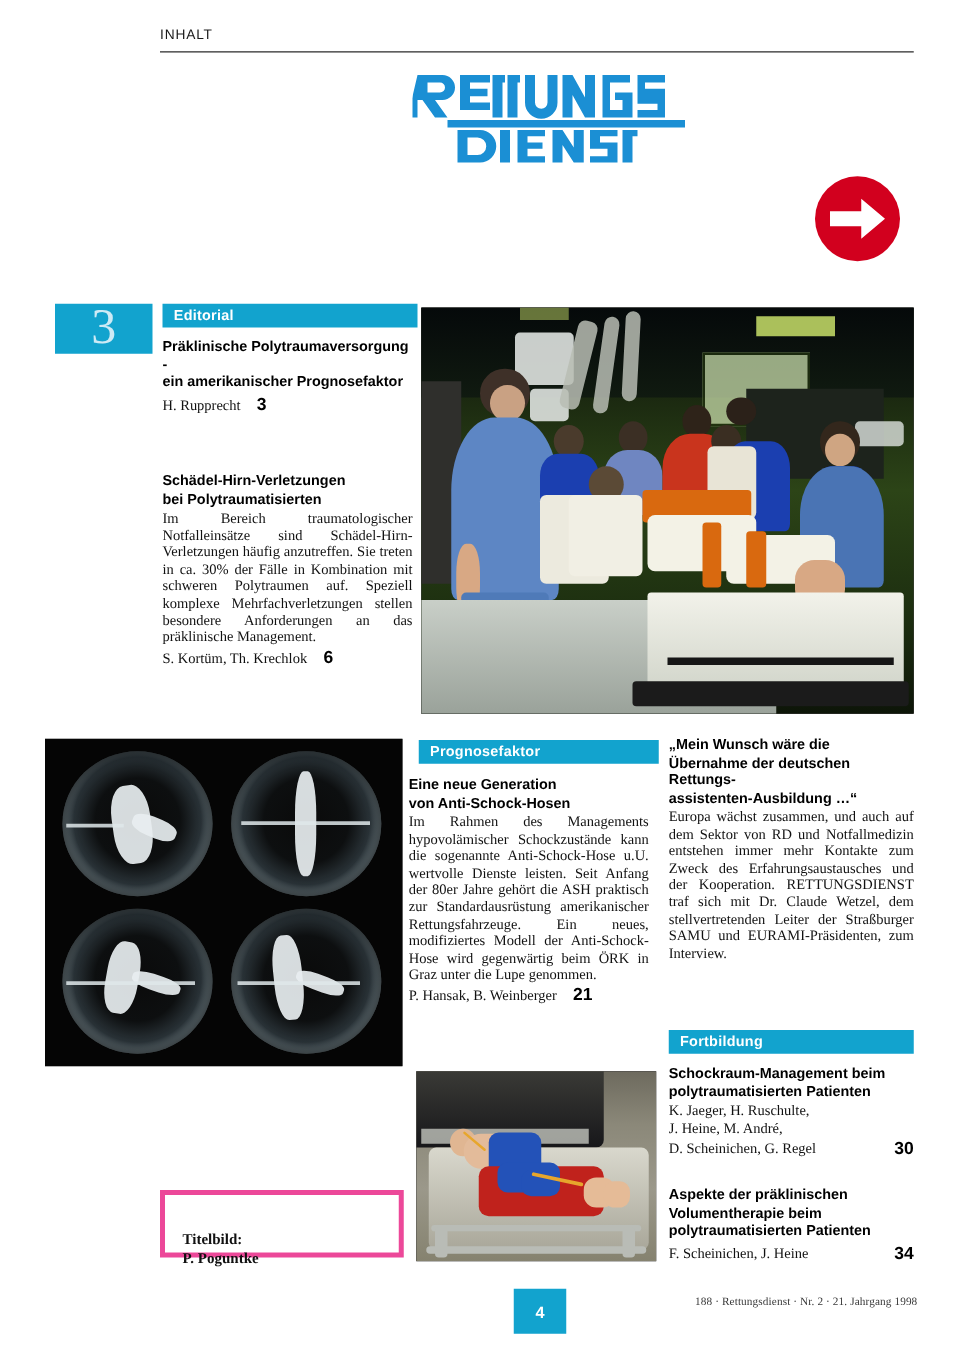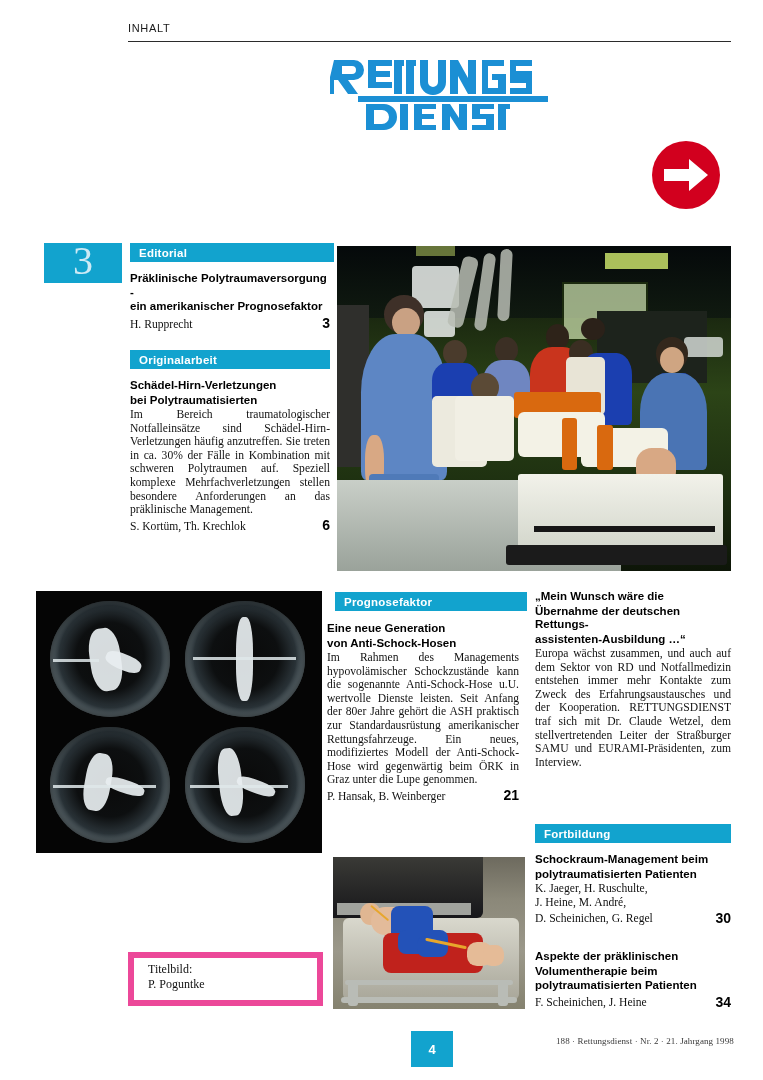--- a/index.html
+++ b/index.html
@@ -61,22 +61,23 @@
     font-weight:bold;font-size:11.5px;line-height:13.5px;
     color:#000;margin:0 0 1px 0;
   }
   .art-body{
     font-family:"Liberation Serif", serif;
     font-size:11.6px;line-height:13.6px;
     text-align:justify;color:#111;margin:0;
     hyphens:auto;
   }
   .art-author-row{
-    display:flex;align-items:baseline;justify-content:space-between;
+    display:flex;align-items:baseline;
     margin-top:0px;
+    gap:13px;
   }
   .art-author{
     font-family:"Liberation Serif", serif;
     font-size:11.6px;line-height:14px;color:#111;
   }
   .art-page{
     font-family:"Liberation Sans", sans-serif;
     font-weight:bold;font-size:14px;color:#000;
   }
 
@@ -149,22 +150,23 @@
   .ash-red{position:absolute;background:#c0221c;border-radius:8px;}
   .ash-blue{position:absolute;background:#2352b8;border-radius:8px;}
   .ash-torso{position:absolute;background:#e3bb9a;border-radius:18px;}
   .ash-head{position:absolute;background:#e0b692;border-radius:50%;}
   .ash-tube{position:absolute;background:#e7a62c;border-radius:2px;}
   .ash-feet{position:absolute;background:#e5bb97;border-radius:40%;}
 
   
   #titelbild-box{
     position:absolute;left:128px;top:952px;width:195px;height:54px;
-    border:6px solid #ec4899;box-sizing:border-box;
-    padding:4px 0 0 14px;
+    border:4px solid #ec4899;box-sizing:border-box;
+    padding:28px 0 0 14px;
+    font-weight:bold;
   }
   #titelbild-box div{
     font-family:"Liberation Serif", serif;
     font-size:12px;line-height:15px;color:#111;
   }
 
   
   #page-number-box{
     position:absolute;left:411px;top:1031px;width:42px;height:36px;
     background:#12a3ce;display:flex;align-items:center;justify-content:center;
@@ -235,23 +237,20 @@
   </div>
   <div id="editorial-block">
     <p class="art-title">Präklinische Polytraumaversorgung -</p>
     <p class="art-title">ein amerikanischer Prognosefaktor</p>
     <div class="art-author-row">
       <span class="art-author">H. Rupprecht</span>
       <span class="art-page">3</span>
     </div>
   </div>
 
-  <div class="teal-bar bar-originalarbeit">
-    <span>Originalarbeit</span>
-  </div>
   <div id="originalarbeit-block">
     <p class="art-title">Schädel-Hirn-Verletzungen</p>
     <p class="art-title">bei Polytraumatisierten</p>
     <p class="art-body">Im Bereich traumatologischer Notfalleinsätze sind Schädel-Hirn-Verletzungen häufig anzutreffen. Sie treten in ca. 30% der Fälle in Kombination mit schweren Polytraumen auf. Speziell komplexe Mehrfachverletzungen stellen besondere Anforderungen an das präklinische Management.</p>
     <div class="art-author-row">
       <span class="art-author">S. Kortüm, Th. Krechlok</span>
       <span class="art-page">6</span>
     </div>
   </div>
 

